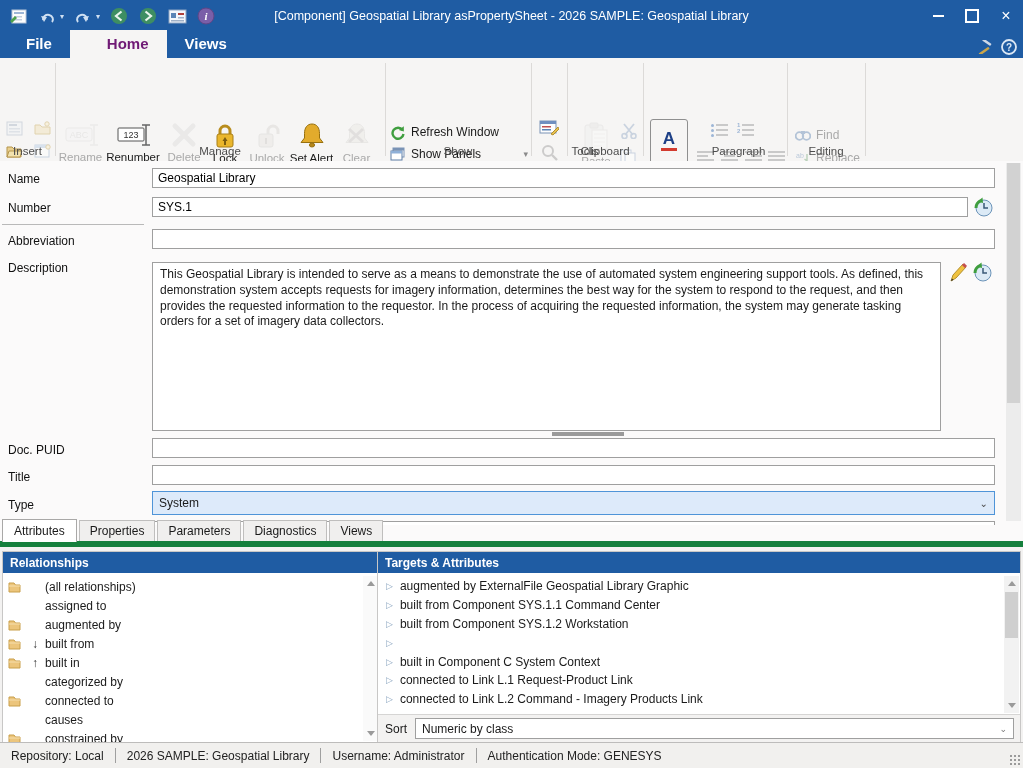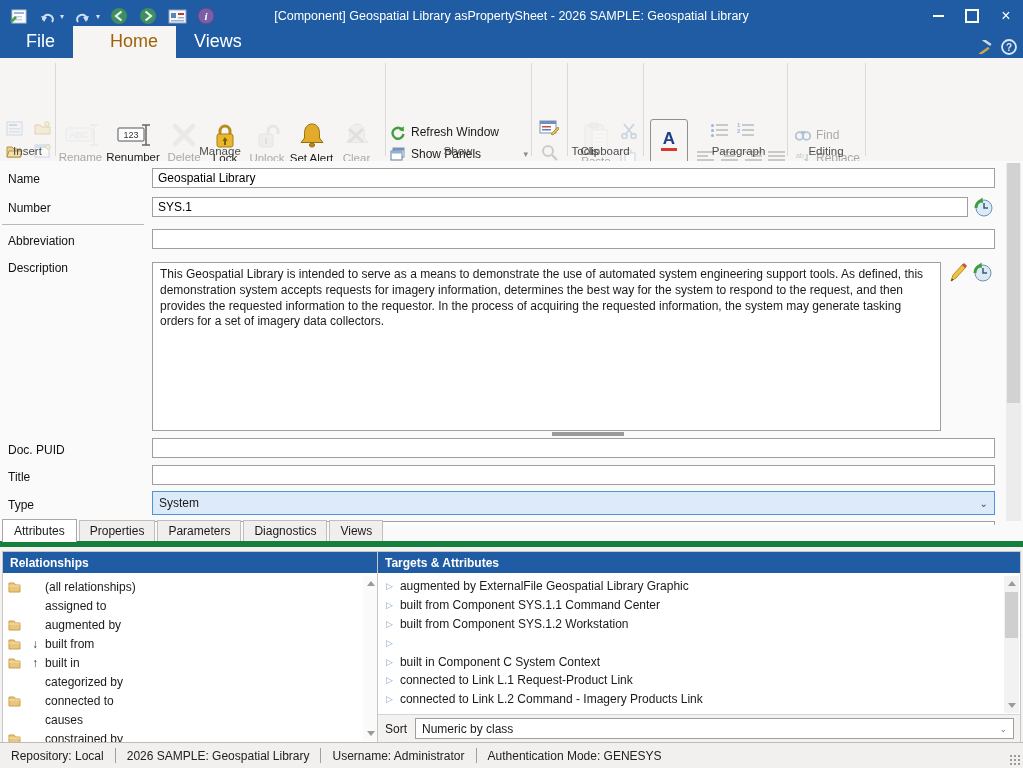--- a/index.html
+++ b/index.html
@@ -14,22 +14,22 @@
   .title{position:absolute;left:0;right:0;text-align:center;color:#fff;font-size:12.5px;pointer-events:none;}
   .winbtns{position:absolute;right:0;top:0;height:32px;display:flex;}
   .winbtn{width:34px;height:32px;display:flex;align-items:center;justify-content:center;color:#fff;}
   .minbar{width:11px;height:2px;background:#fff;}
   .maxbox{width:10px;height:10px;border:2px solid #fff;background:transparent;}
   .closex{font-size:16px;line-height:1;}
 
   
   .tabstrip{position:absolute;left:0;top:32px;right:0;height:26px;background:#1f5ca3;}
   .ribtabs{position:absolute;left:8px;bottom:0;display:flex;}
-  .ribtab{padding:5px 18px 6px 18px;color:#fff;font-size:18px;}
-  .ribtab.active{background:#f6f5f4;color:#a16207;padding-left:37px;}
+  .ribtab{padding:5px 18px 6px 18px;color:#fff;font-size:15px;font-weight:bold;}
+  .ribtab.active{background:#f6f5f4;color:#701a75;padding-left:37px;}
   .striptools{position:absolute;right:6px;bottom:3px;display:flex;gap:8px;align-items:center;}
 
   
   .ribbon{position:absolute;left:0;top:58px;right:0;height:103px;background:#f6f5f4;border-bottom:1px solid #cfcecd;}
   .rsep{position:absolute;top:5px;bottom:5px;width:1px;background:#dcdad8;}
   .glabel{position:absolute;bottom:4px;font-size:11.5px;color:#4d4d4d;text-align:center;}
   .bigbtn{display:flex;flex-direction:column;align-items:center;justify-content:flex-start;height:82px;padding-top:3px;}
   .bigbtn .blabel{font-size:11.5px;line-height:13px;text-align:center;margin-top:3px;}
   .dis .blabel{color:#a9a9a9;}
   .dis svg, .dis .micon{opacity:.42;filter:grayscale(70%);}

